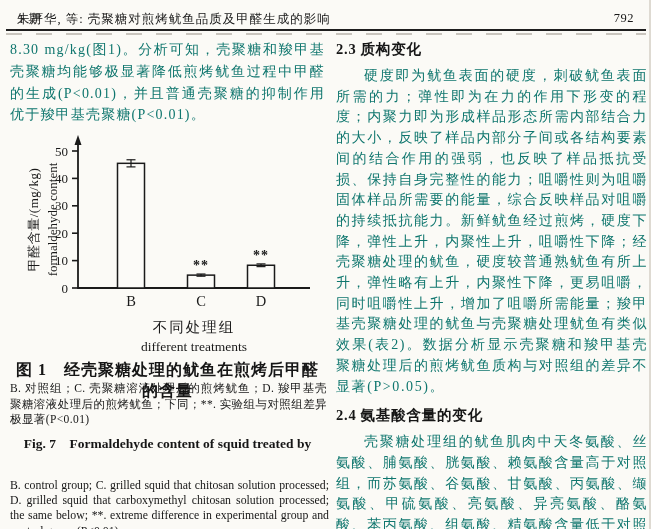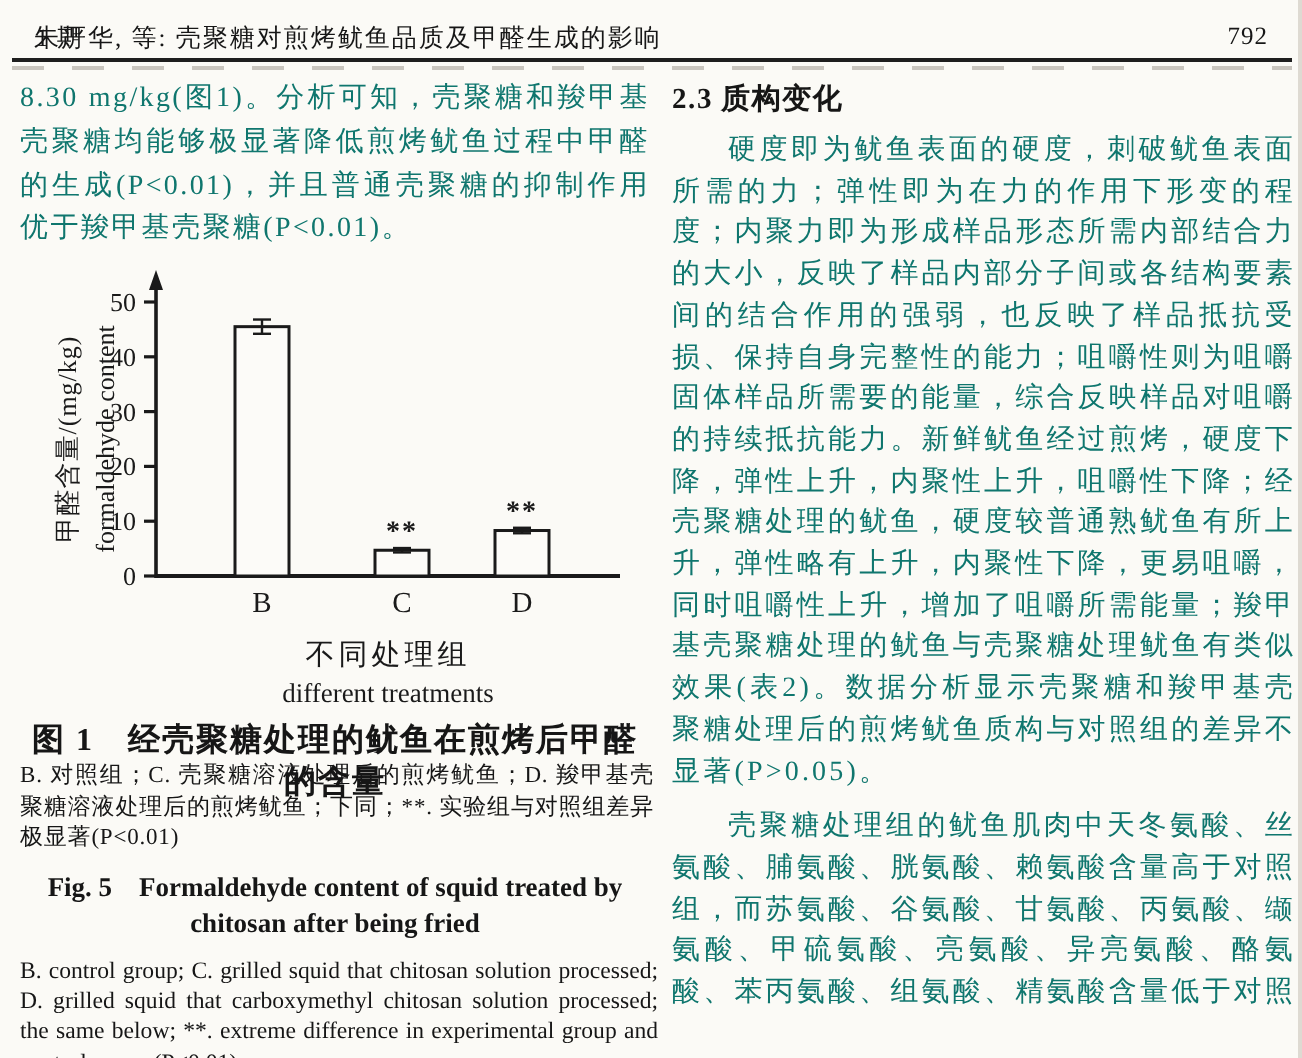--- a/index.html
+++ b/index.html
@@ -83,29 +83,31 @@
       <text transform="translate(22 88.5) rotate(-90)" text-anchor="middle" font-size="13" letter-spacing="0.5">甲醛含量/(mg/kg)</text>
       <text transform="translate(41 88.5) rotate(-90)" text-anchor="middle" font-size="13">formaldehyde content</text>
     </svg>
 </figure>
 
 <div class="abs cap-cn" style="left:10px;top:360px;width:315px;">图 1　经壳聚糖处理的鱿鱼在煎烤后甲醛的含量</div>
 
 <div class="abs fig-notes-cn" style="left:10px;top:361px;width:317px;margin-top:20px;">B. 对照组；C. 壳聚糖溶液处理后的煎烤鱿鱼；D. 羧甲基壳聚糖溶液处理后的煎烤鱿鱼；下同；**. 实验组与对照组差异极显著(P&lt;0.01)</div>
 
 <div class="abs cap-en" style="left:10px;top:435px;width:315px;">
-  <span>Fig. 5　Formaldehyde content of squid treated by</span><br>
-  <span>chitosan after being fried</span>
+  <span>Fig. 7　Formaldehyde content of squid treated by</span><br>
 </div>
 
 <div class="abs fig-notes-en" style="left:10px;top:466px;width:319px;height:62px;overflow:hidden;">B. control group; C. grilled squid that chitosan solution processed; D. grilled squid that carboxymethyl chitosan solution processed; the same below; **. extreme difference in experimental group and control group (P&lt;0.01)</div>
 
 <div class="abs col-right" style="left:336px;top:40px;width:312px;">
 
   <div class="sec-head">
     <span class="num">2.3</span><span>质构变化</span>
   </div>
 
   <div class="cjk-para indent" style="margin-top:7px;">硬度即为鱿鱼表面的硬度，刺破鱿鱼表面所需的力；弹性即为在力的作用下形变的程度；内聚力即为形成样品形态所需内部结合力的大小，反映了样品内部分子间或各结构要素间的结合作用的强弱，也反映了样品抵抗受损、保持自身完整性的能力；咀嚼性则为咀嚼固体样品所需要的能量，综合反映样品对咀嚼的持续抵抗能力。新鲜鱿鱼经过煎烤，硬度下降，弹性上升，内聚性上升，咀嚼性下降；经壳聚糖处理的鱿鱼，硬度较普通熟鱿鱼有所上升，弹性略有上升，内聚性下降，更易咀嚼，同时咀嚼性上升，增加了咀嚼所需能量；羧甲基壳聚糖处理的鱿鱼与壳聚糖处理鱿鱼有类似效果(表2)。数据分析显示壳聚糖和羧甲基壳聚糖处理后的煎烤鱿鱼质构与对照组的差异不显著(P&gt;0.05)。</div>
 
+  <div class="sec-head" style="margin-top:9px;">
+    <span class="num">2.4</span><span>氨基酸含量的变化</span>
+  </div>
 
   <div class="cjk-para indent" style="margin-top:7px;">壳聚糖处理组的鱿鱼肌肉中天冬氨酸、丝氨酸、脯氨酸、胱氨酸、赖氨酸含量高于对照组，而苏氨酸、谷氨酸、甘氨酸、丙氨酸、缬氨酸、甲硫氨酸、亮氨酸、异亮氨酸、酪氨酸、苯丙氨酸、组氨酸、精氨酸含量低于对照</div>
 </div>
 
 </body></html>

